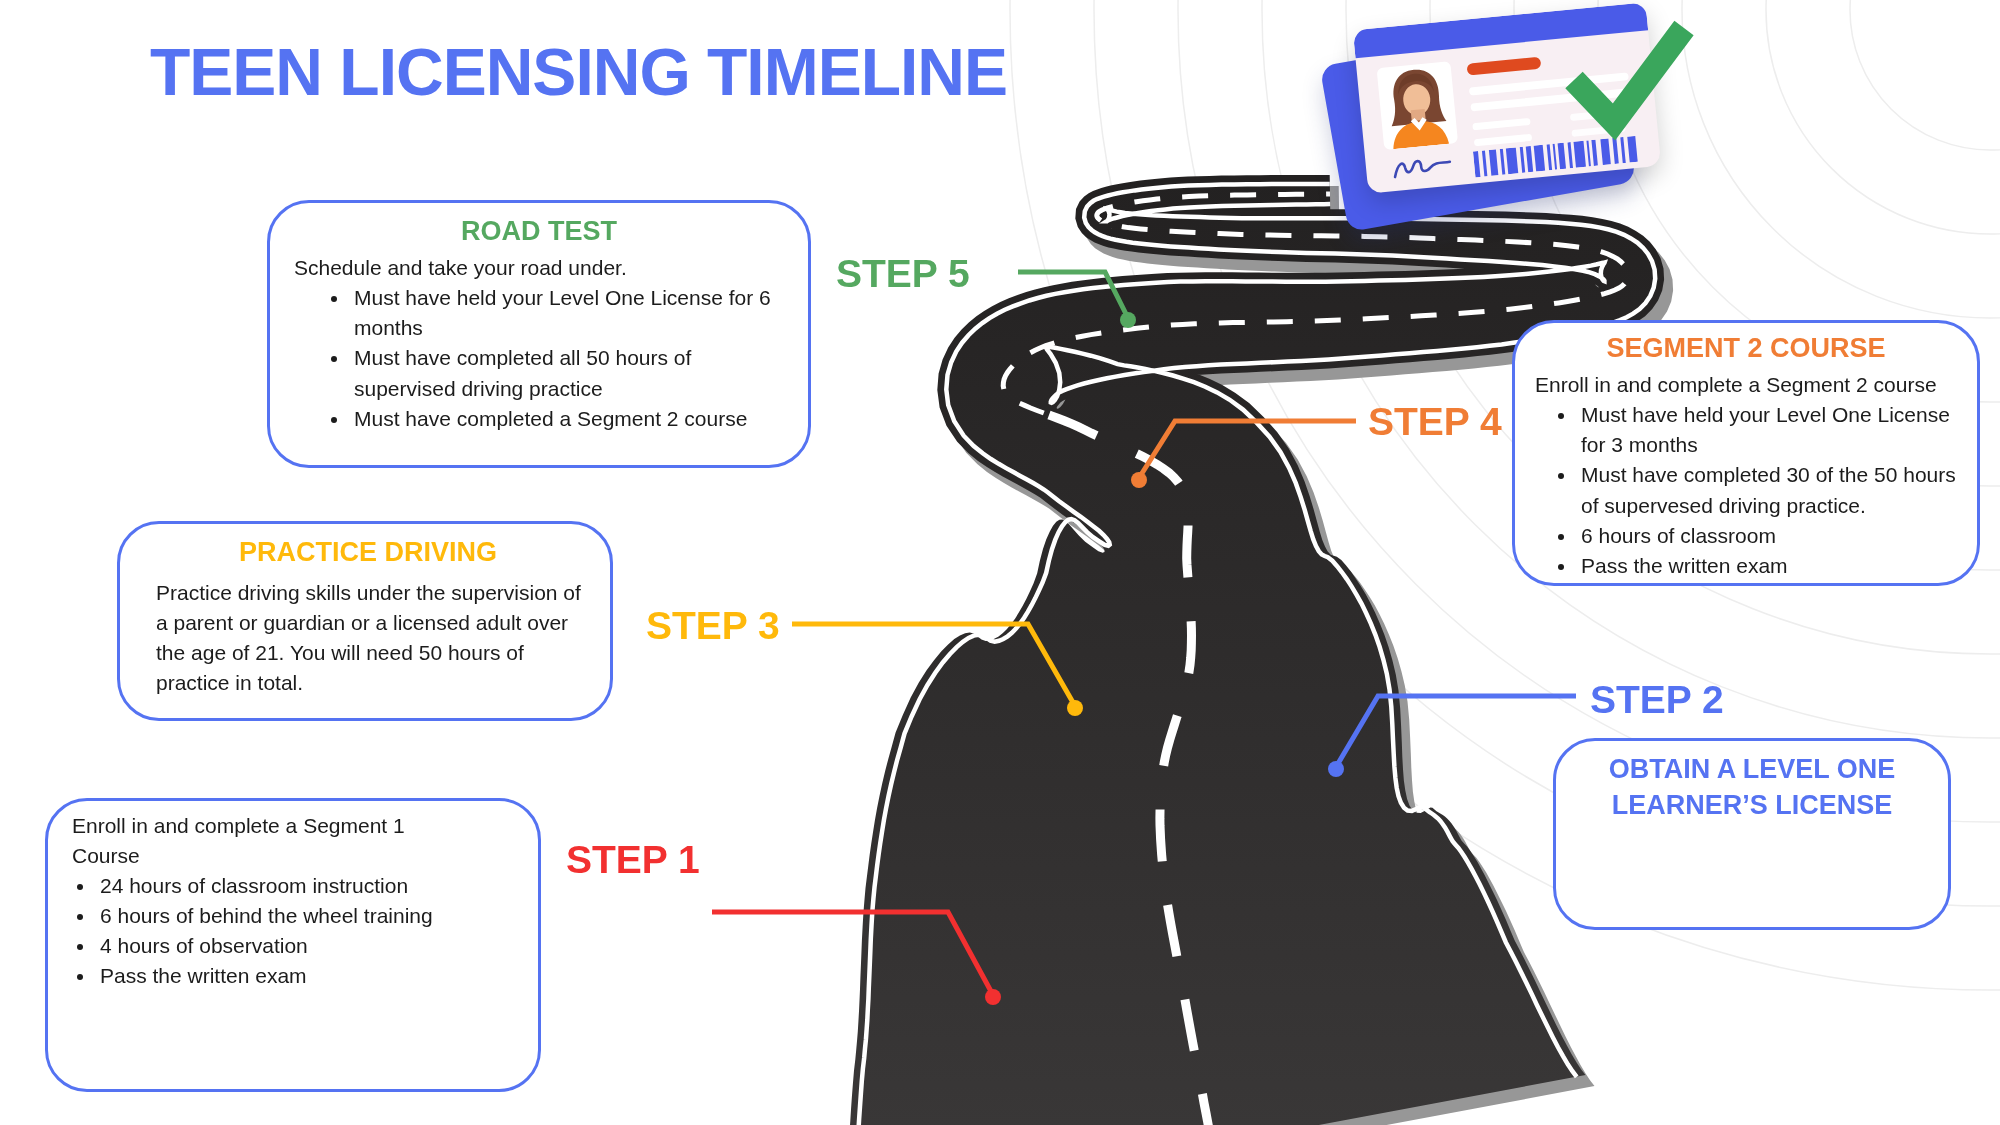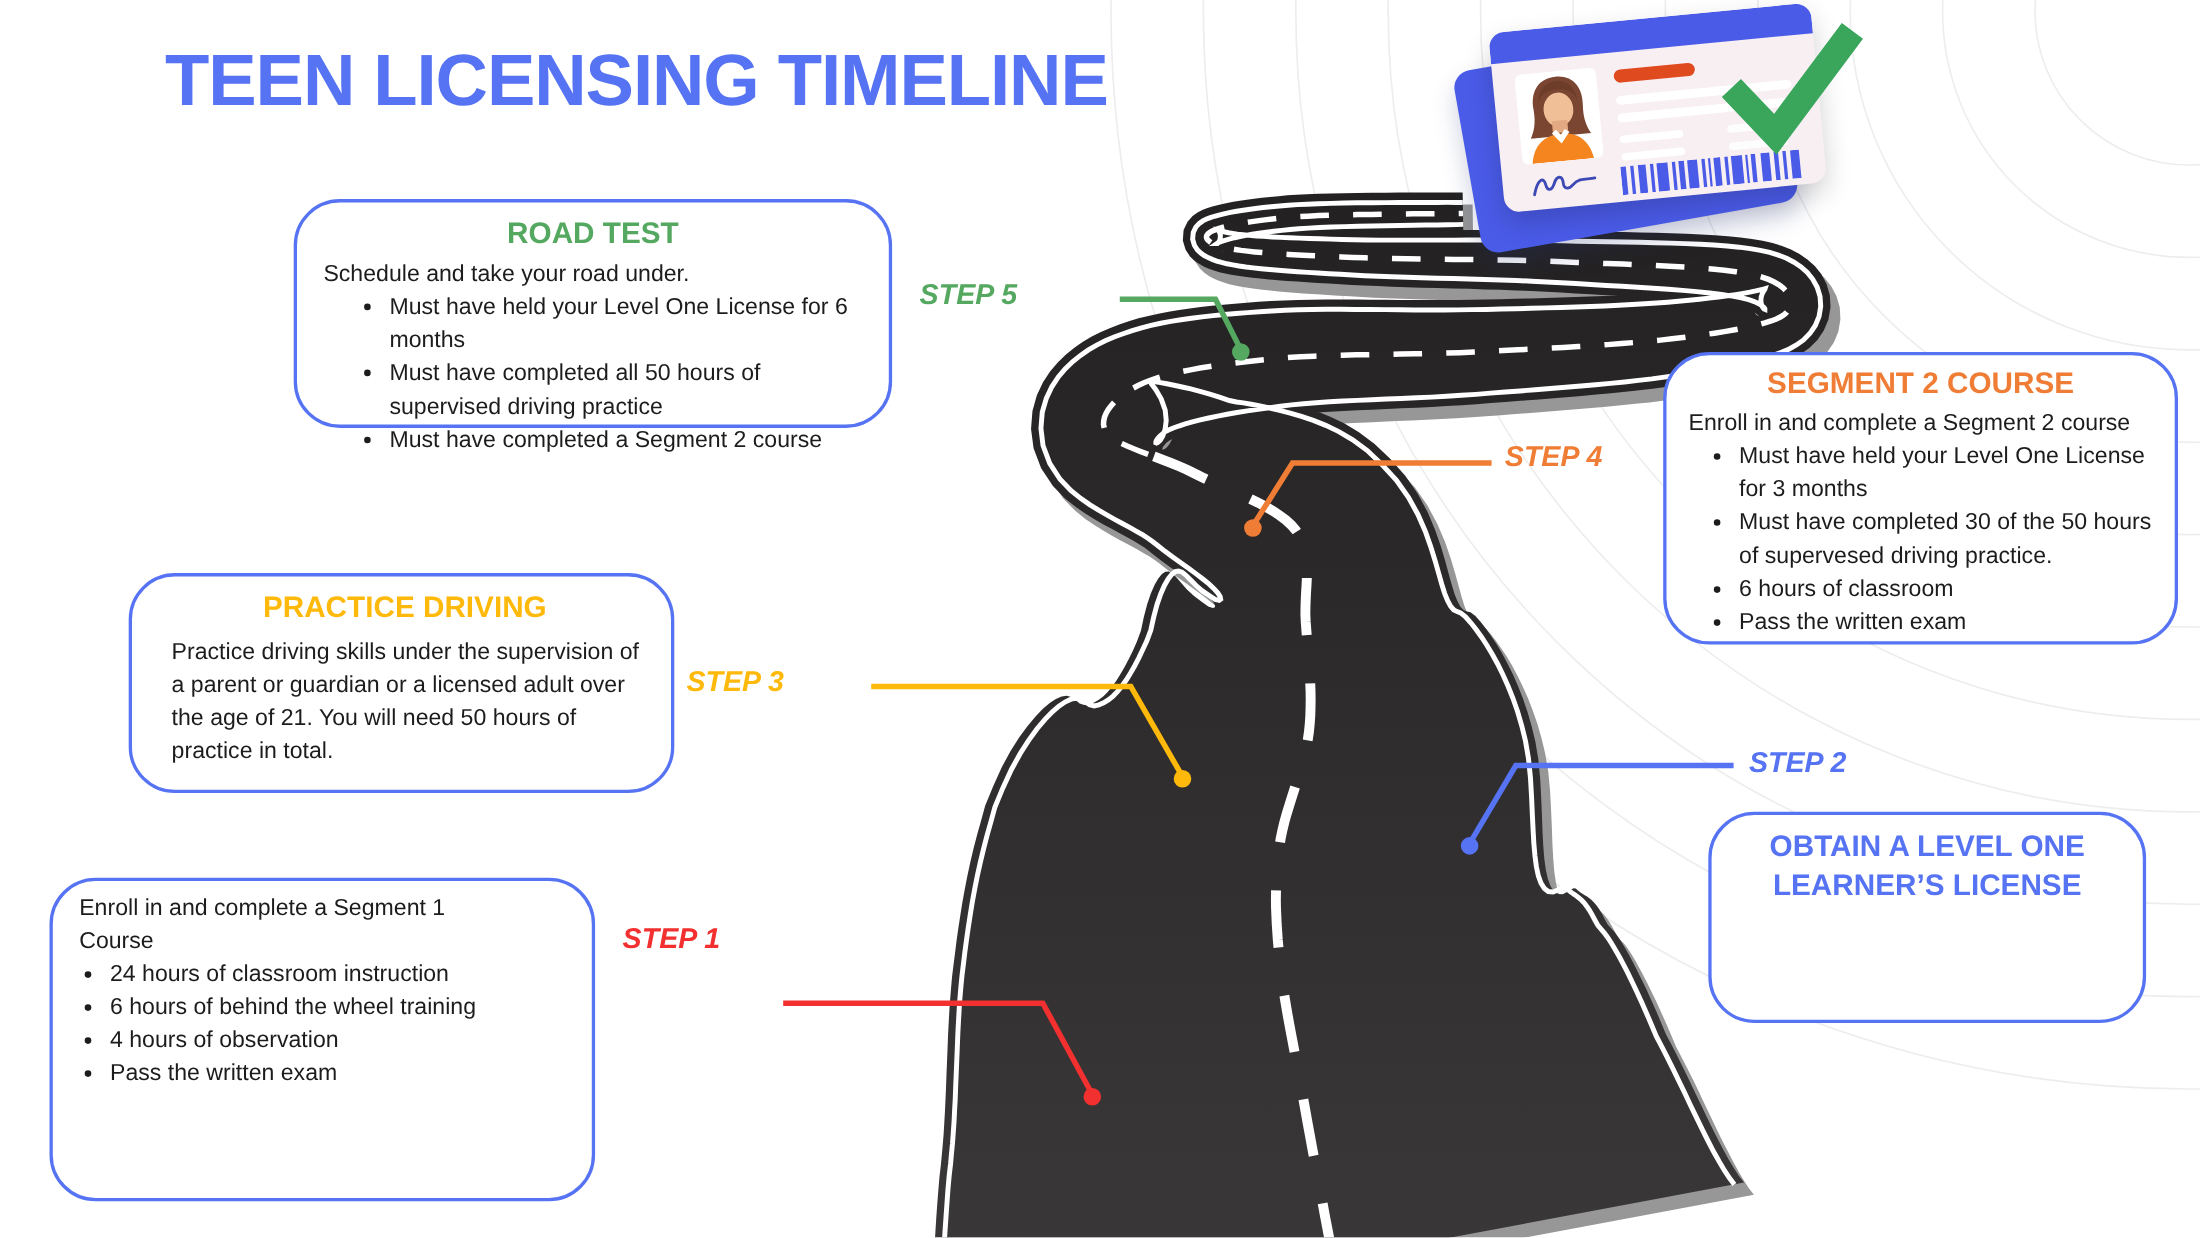--- a/index.html
+++ b/index.html
@@ -11,38 +11,38 @@
               letter-spacing:-1px;color:#5573F2;}
 
   
   .callout{position:absolute;background:#fff;border:3px solid #5573F2;border-radius:42px;
            box-sizing:border-box;padding:8px 18px 10px 18px;color:#1c1c1c;z-index:6;}
   .callout h2{margin:2px 0 4px 0;text-align:center;font-size:27px;font-weight:700;line-height:1.35;}
   .callout p{margin:2px 0 0 6px;font-size:21px;line-height:1.43;}
   .callout ul{margin:0 0 0 66px;padding:0;font-size:21px;line-height:1.43;}
   .callout li{padding-left:4px;margin:0;}
 
-  #box-road-test{left:267px;top:181px;width:544px;height:208px;}
+  #box-road-test{left:267px;top:200px;width:544px;height:268px;}
   #box-road-test ul{margin-left:62px;}
   #box-practice{left:117px;top:521px;width:496px;height:200px;padding-left:24px;}
   #box-practice p{max-width:432px;margin-left:12px;margin-top:8px;}
   #box-segment1{left:45px;top:798px;width:496px;height:294px;}
   #box-segment1 p{max-width:372px;}
   #box-segment1 ul{margin-left:30px;}
   #box-segment2{left:1512px;top:320px;width:468px;height:266px;padding-top:5px;}
   #box-segment2 p{margin-left:2px;}
   #box-segment2 ul{margin-left:44px;}
   #box-level-one{left:1553px;top:738px;width:398px;height:192px;}
   #box-level-one p{max-width:318px;margin-left:10px;margin-top:6px;}
 
   
-  .step-label{position:absolute;font-size:26px;font-weight:700;z-index:5;font-style:italic;}
+  .step-label{position:absolute;font-size:39px;font-weight:700;z-index:5;}
   #step1{left:566px;top:838px;}
   #step2{left:1590px;top:678px;}
-  #step3{left:624px;top:604px;}
+  #step3{left:646px;top:604px;}
   #step4{left:1368px;top:400px;}
   #step5{left:836px;top:252px;}
 
   
   .card-wrap{position:absolute;left:1300px;top:0;width:430px;height:235px;z-index:4;}
   .card-back{position:absolute;left:32px;top:40px;width:292px;height:168px;background:#4A5BE8;
              border-radius:16px;transform:rotate(-10deg);box-shadow:0 12px 22px rgba(40,50,120,.25);}
   .card-front{position:absolute;left:60px;top:16px;width:294px;height:164px;background:#F8EFF3;
               border-radius:14px;transform:rotate(-5.5deg);overflow:hidden;
               box-shadow:0 10px 24px rgba(0,0,0,.18);}

